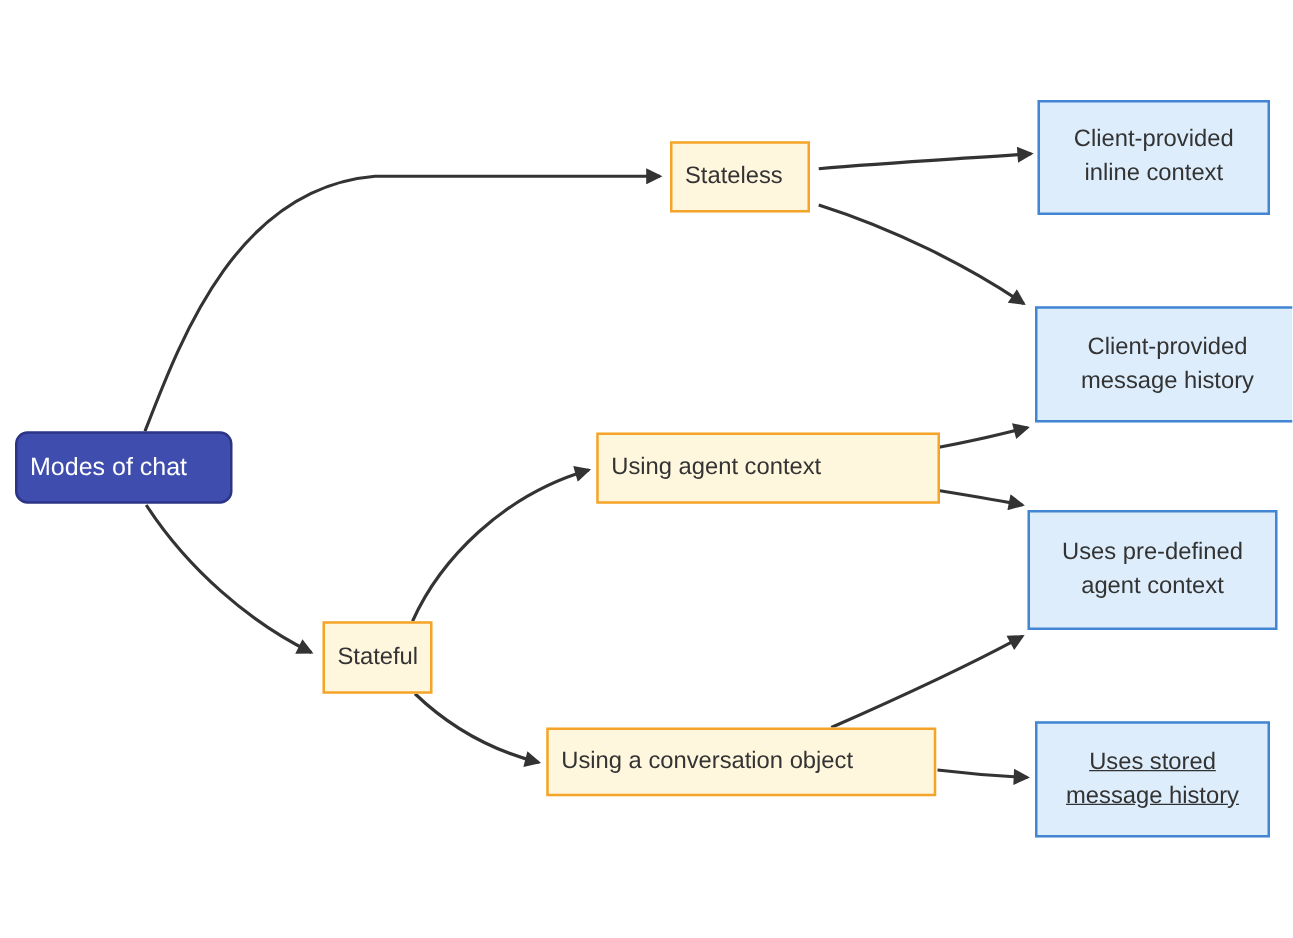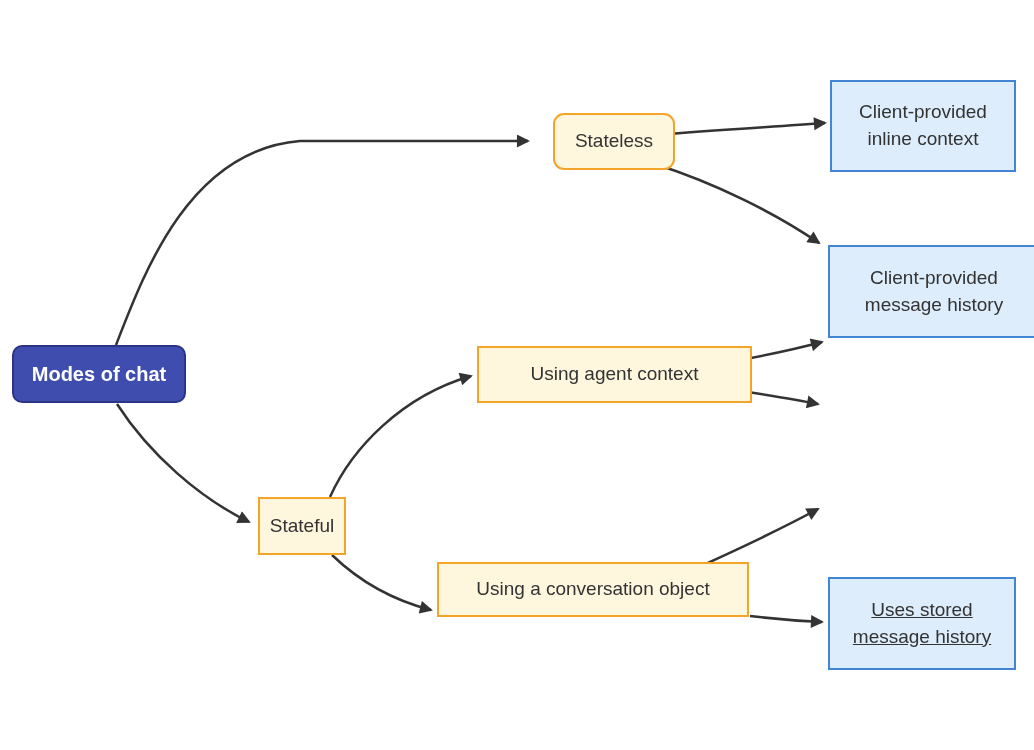--- a/index.html
+++ b/index.html
@@ -26,49 +26,48 @@
     fill: none;
   }
   .arrow-head {
     fill: var(--edge, #333333);
   }
   .node {
     position: absolute;
     box-sizing: border-box;
     display: flex;
     align-items: center;
-    justify-content: center;
     text-align: center;
     color: var(--text, #333333);
     font-size: 19px;
     line-height: 1.4;
     padding: 4px 10px;
   }
   .node.root {
     background: var(--root-fill, #3f4dae);
     border: 2px solid var(--root-border, #2b3487);
     border-radius: 10px;
     color: var(--root-text, #ffffff);
-    font-weight: bold;
+    font-weight: normal;
     font-size: 20px;
   }
   .node.branch {
     background: var(--branch-fill, #fff6de);
     border: 2px solid var(--branch-border, #f5a42a);
   }
   .node.leaf {
     background: var(--leaf-fill, #ddedfb);
     border: 2px solid var(--leaf-border, #4285d3);
   }
   
   .n-root      { left: 12px;  top: 345px; width: 174px; height: 58px; }
-  .n-stateless { left: 553px; top: 113px; width: 122px; height: 57px; border-radius: 11px; }
+  .n-stateless { left: 536px; top: 113px; width: 112px; height: 57px; }
   .n-stateful  { left: 258px; top: 497px; width: 88px; height: 58px; }
   .n-uac       { left: 477px; top: 346px; width: 275px; height: 57px; }
-  .n-uco       { left: 437px; top: 562px; width: 312px; height: 55px; }
+  .n-uco       { left: 437px; top: 582px; width: 312px; height: 55px; }
   .n-inline    { left: 830px; top: 80px;  width: 186px; height: 92px; }
   .n-msghist   { left: 828px; top: 245px; width: 212px; height: 93px; }
   .n-predef    { left: 822px; top: 408px; width: 200px; height: 96px; }
   .n-stored    { left: 828px; top: 577px; width: 188px; height: 93px; text-decoration: underline; }
 </style>
 </head>
 <body>
 
 <div class="canvas">
 
@@ -111,18 +110,21 @@
   </div>
 
   <div class="node leaf n-inline">
     <span>Client-provided inline context</span>
   </div>
 
   <div class="node leaf n-msghist">
     <span>Client-provided message history</span>
   </div>
 
+  <div class="node leaf n-predef">
+    <span>Uses pre-defined agent context</span>
+  </div>
 
   <div class="node leaf n-stored">
     <span>Uses stored message history</span>
   </div>
 
 </div>
 
 </body></html>

